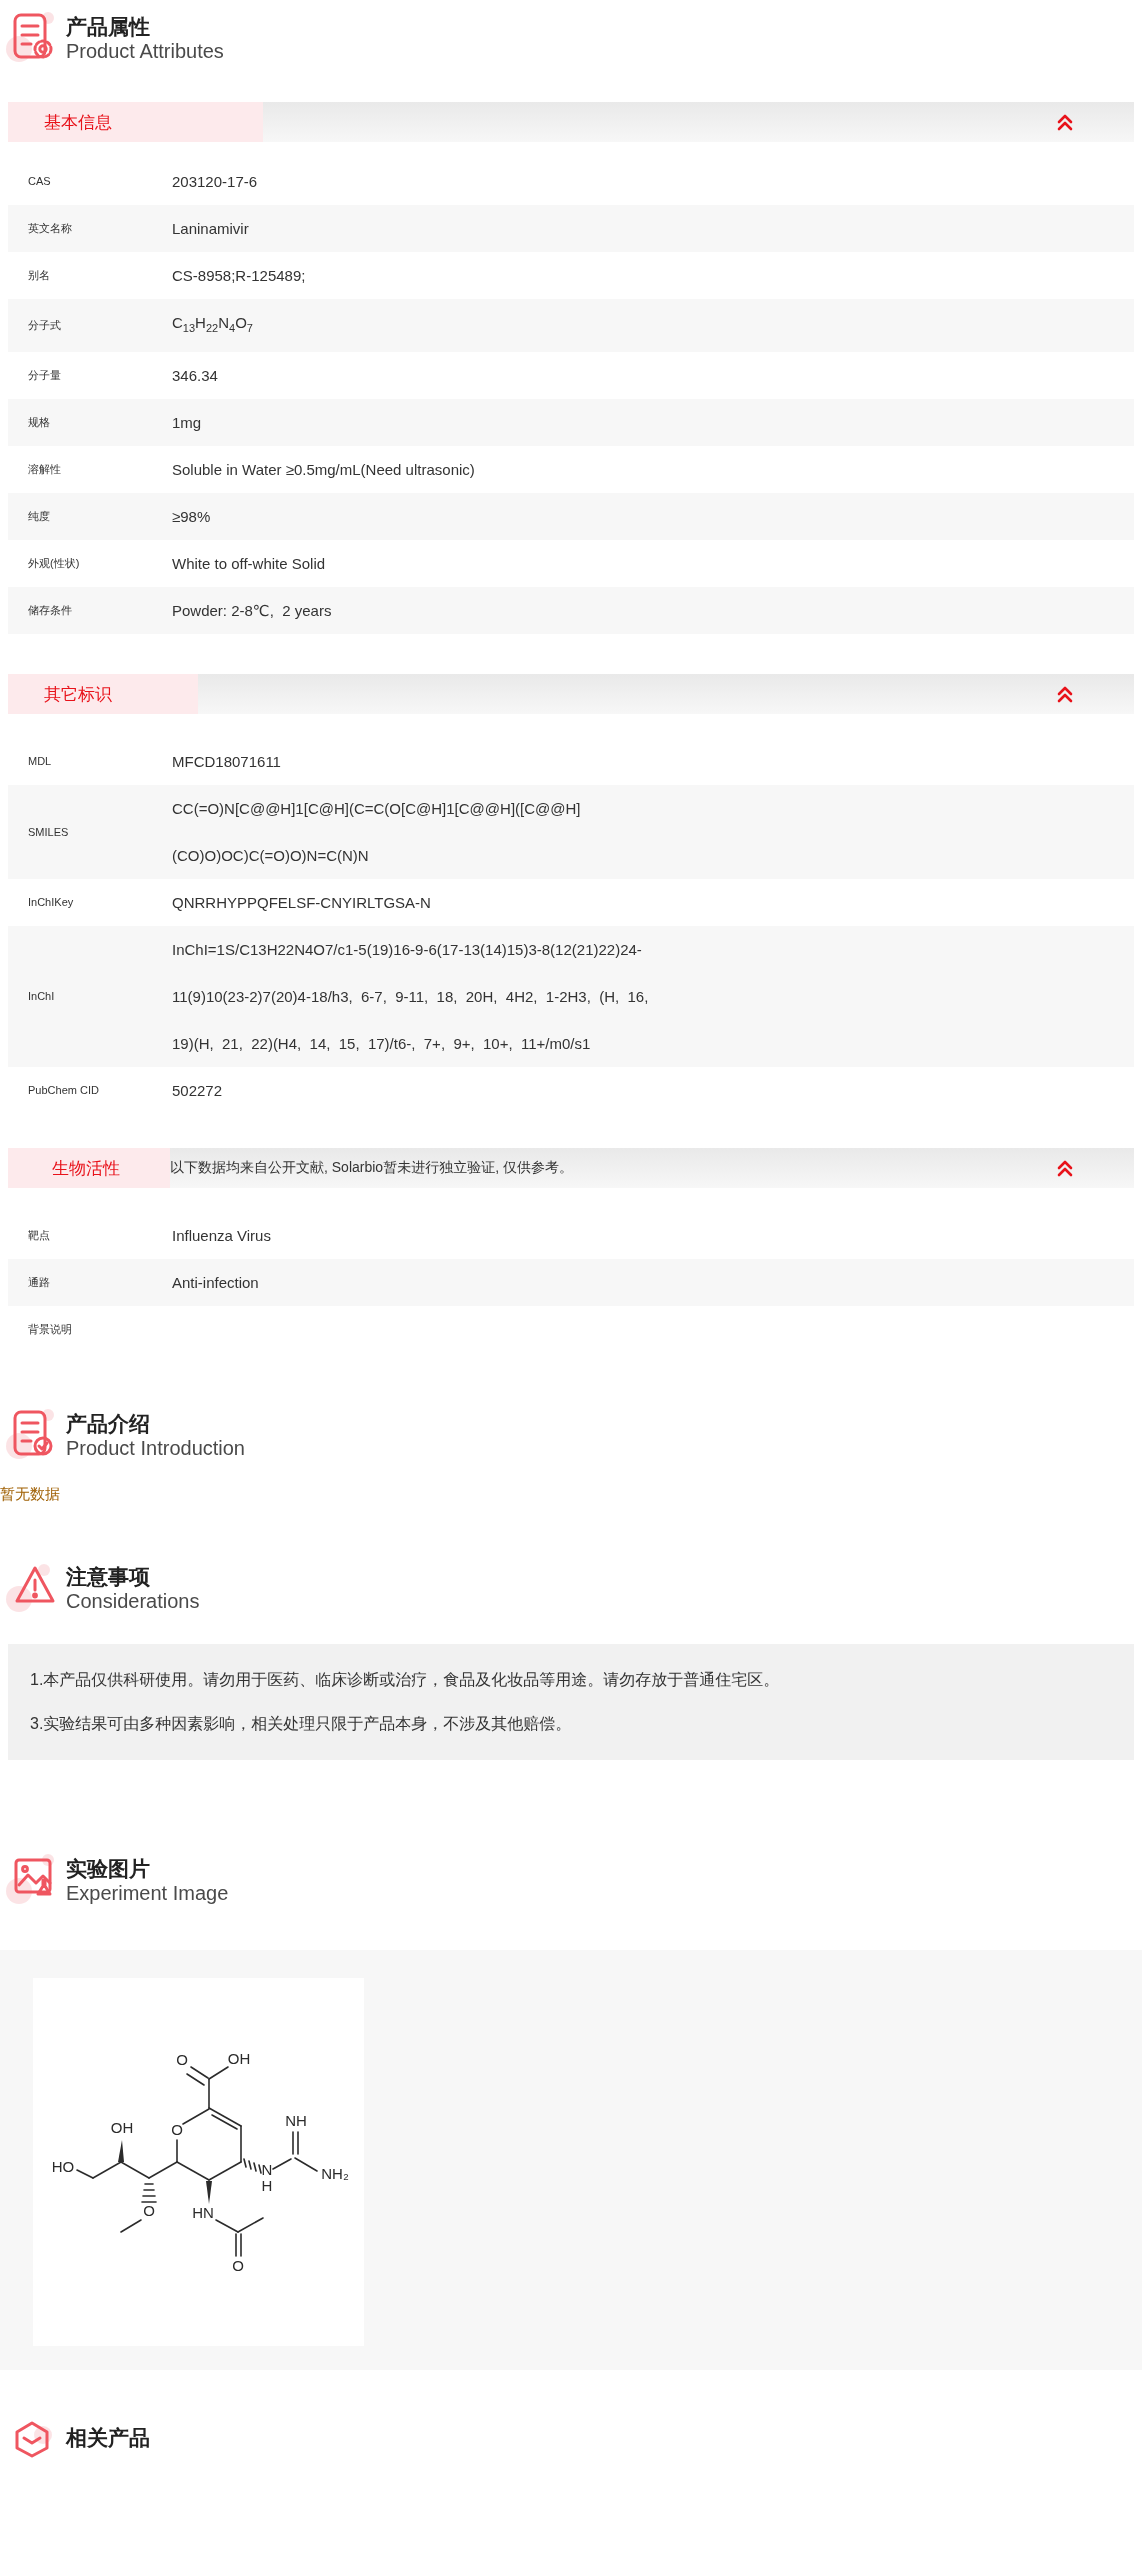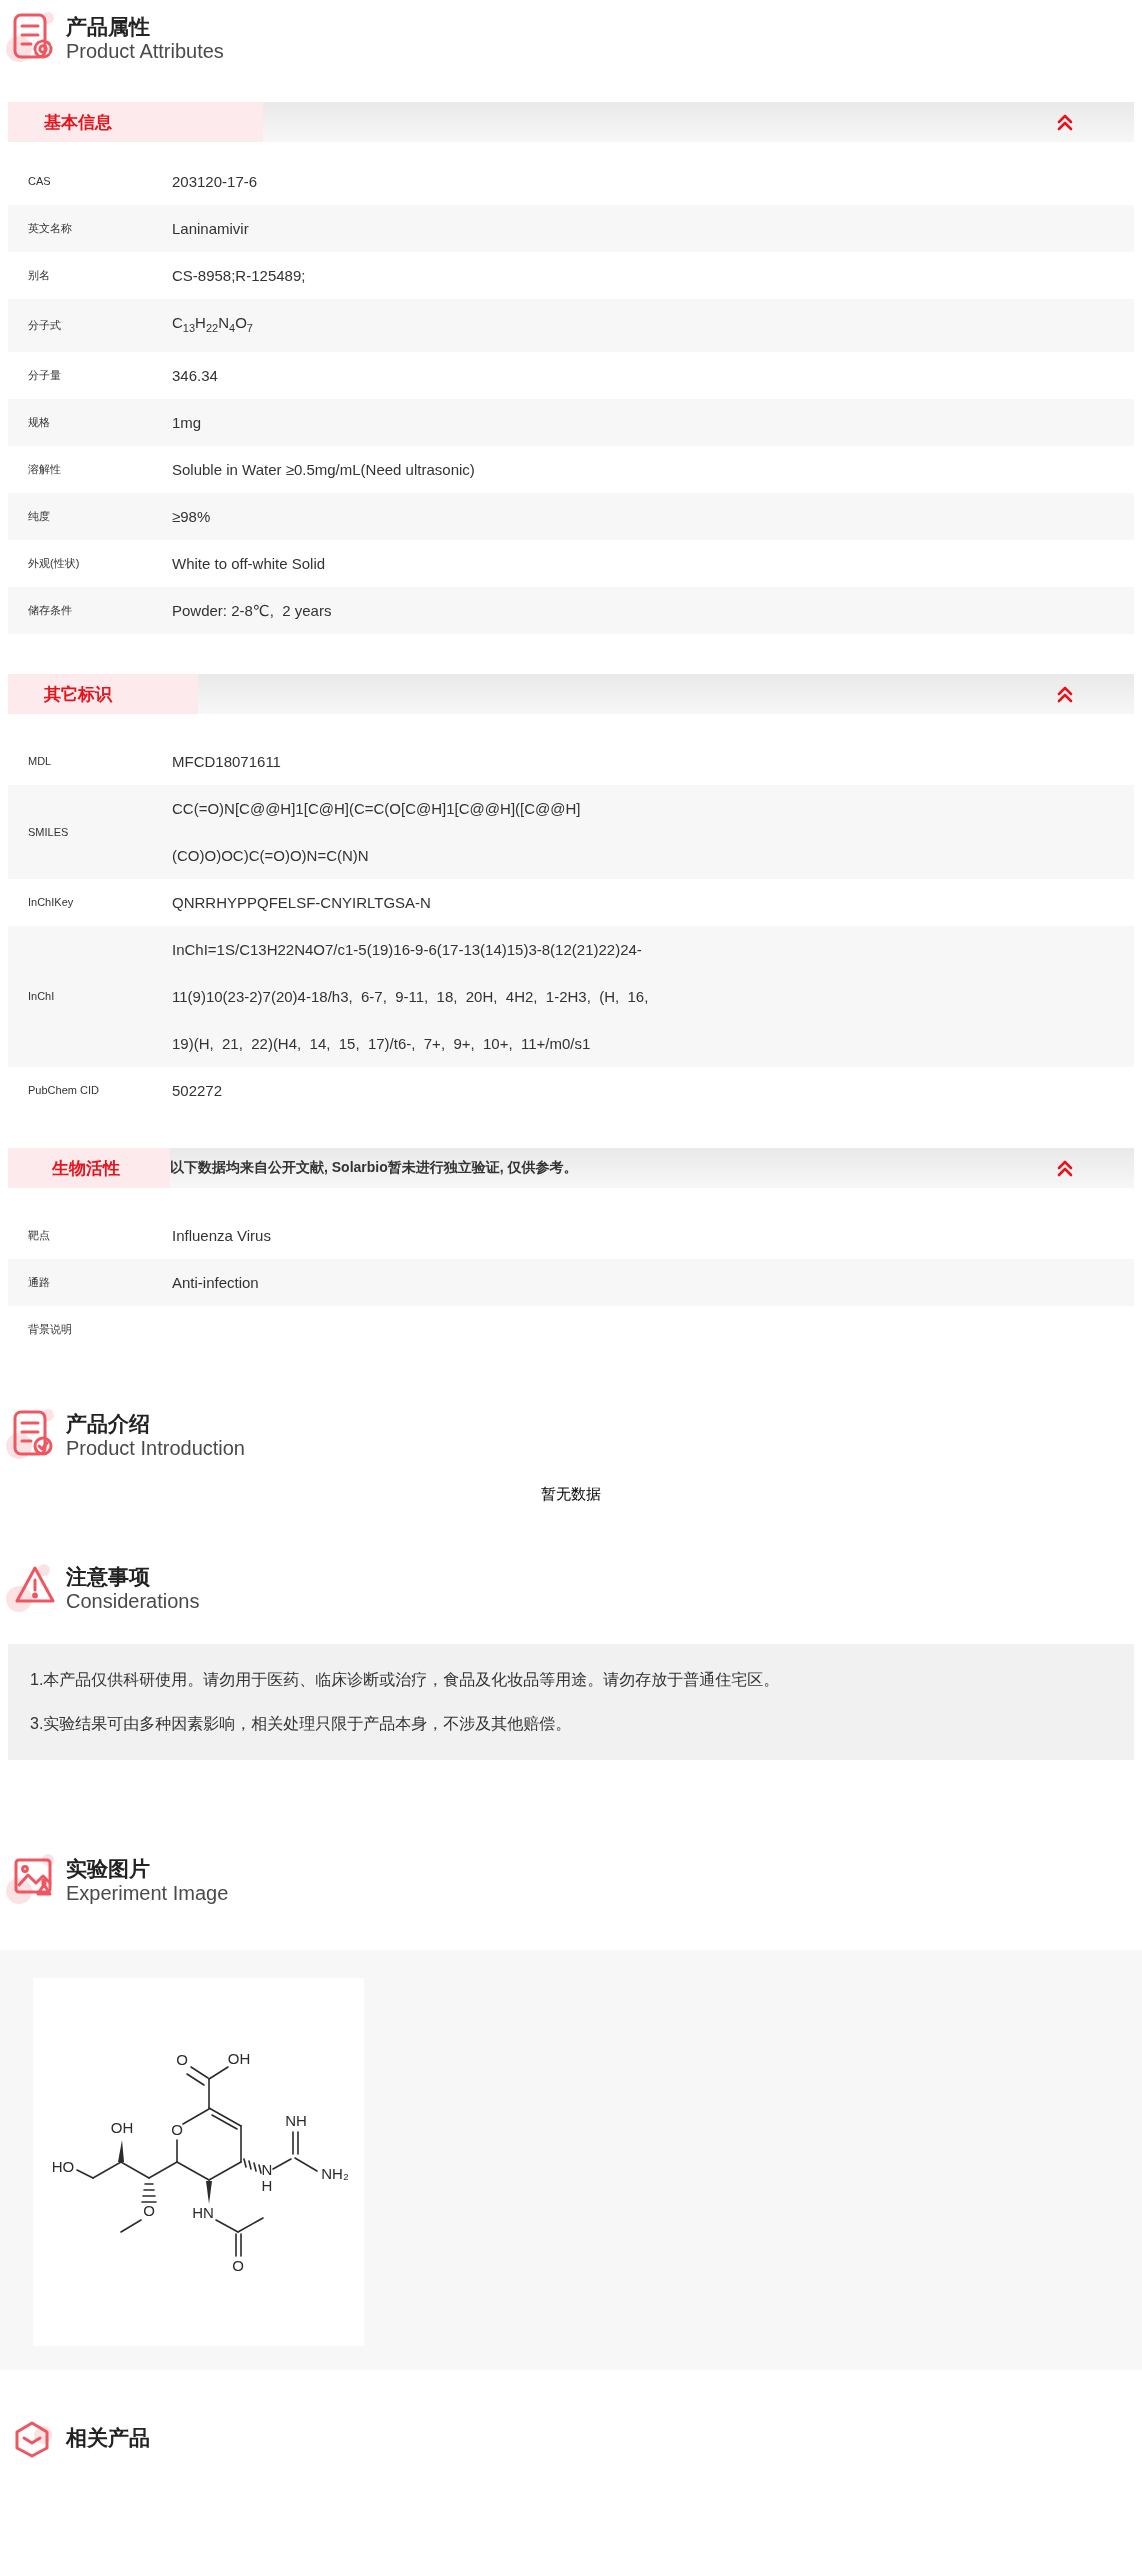--- a/index.html
+++ b/index.html
@@ -13,34 +13,34 @@
   .sec-head .blob{position:absolute;left:-6px;bottom:2px;width:26px;height:26px;border-radius:50%;
     background:#f9d9dc;opacity:.75;}
   .sec-head .blob2{position:absolute;right:2px;top:0;width:12px;height:12px;border-radius:50%;
     background:#f9d9dc;opacity:.75;}
   .sec-head svg{position:relative;}
   .sec-head .txt{margin-left:10px;}
   .sec-head .cn{font-size:21px;font-weight:bold;color:#222;line-height:26px;margin-top:2px;}
   .sec-head .en{font-size:20px;color:#4a4a4a;line-height:22px;}
   
   .bar{position:relative;height:40px;margin:0 8px;background:linear-gradient(180deg,#e9e9e9,#f7f7f7);
-    display:flex;align-items:center;font-weight:bold;}
+    display:flex;align-items:center;}
   .bar .pink{position:absolute;left:0;top:0;bottom:0;background:#fdeaec;}
   .bar .btitle{position:relative;font-size:17px;color:#e8121a;padding-left:36px;z-index:1;}
   .bar .bnote{position:relative;font-size:14px;color:#333;z-index:1;}
   .bar .chev{position:absolute;right:58px;top:9px;width:22px;height:22px;cursor:pointer;}
   
   .tbl{margin:0 8px;}
   .tbl .row{display:flex;align-items:center;padding-left:20px;}
   .tbl .row:nth-child(even){background:#f7f7f7;}
   .tbl .lab{width:144px;flex:0 0 144px;font-size:11px;color:#333;line-height:47px;align-self:center;}
   .tbl .val{flex:1;font-size:15px;color:#333;line-height:47px;white-space:pre-wrap;}
   .tbl sub{font-size:11px;}
   
-  .empty-text{text-align:center;font-size:15px;color:#000000;}
+  .empty-text{text-align:left;font-size:15px;color:#a16207;}
   .consider-box{margin:0 8px;background:#f1f1f1;padding:14px 22px;}
   .consider-box p{margin:0;font-size:16px;line-height:44px;color:#333;}
   .img-band{background:#f7f7f7;height:420px;}
   .struct-box{width:331px;height:368px;background:#fff;margin-left:33px;position:relative;top:28px;cursor:pointer;}
   .struct-box svg text{font-size:15px;fill:#2b2b2b;font-family:"Liberation Sans",sans-serif;}
   
   .mt38{margin-top:38px}.mt40{margin-top:40px}.mt16{margin-top:16px}.mt24{margin-top:24px}
   .mt34{margin-top:34px}.mt54{margin-top:54px}.mt56{margin-top:56px}.mt30{margin-top:30px}
   .mt92{margin-top:92px}.mt44{margin-top:44px}.mt46{margin-top:46px}.pt10{padding-top:10px}
 </style>

